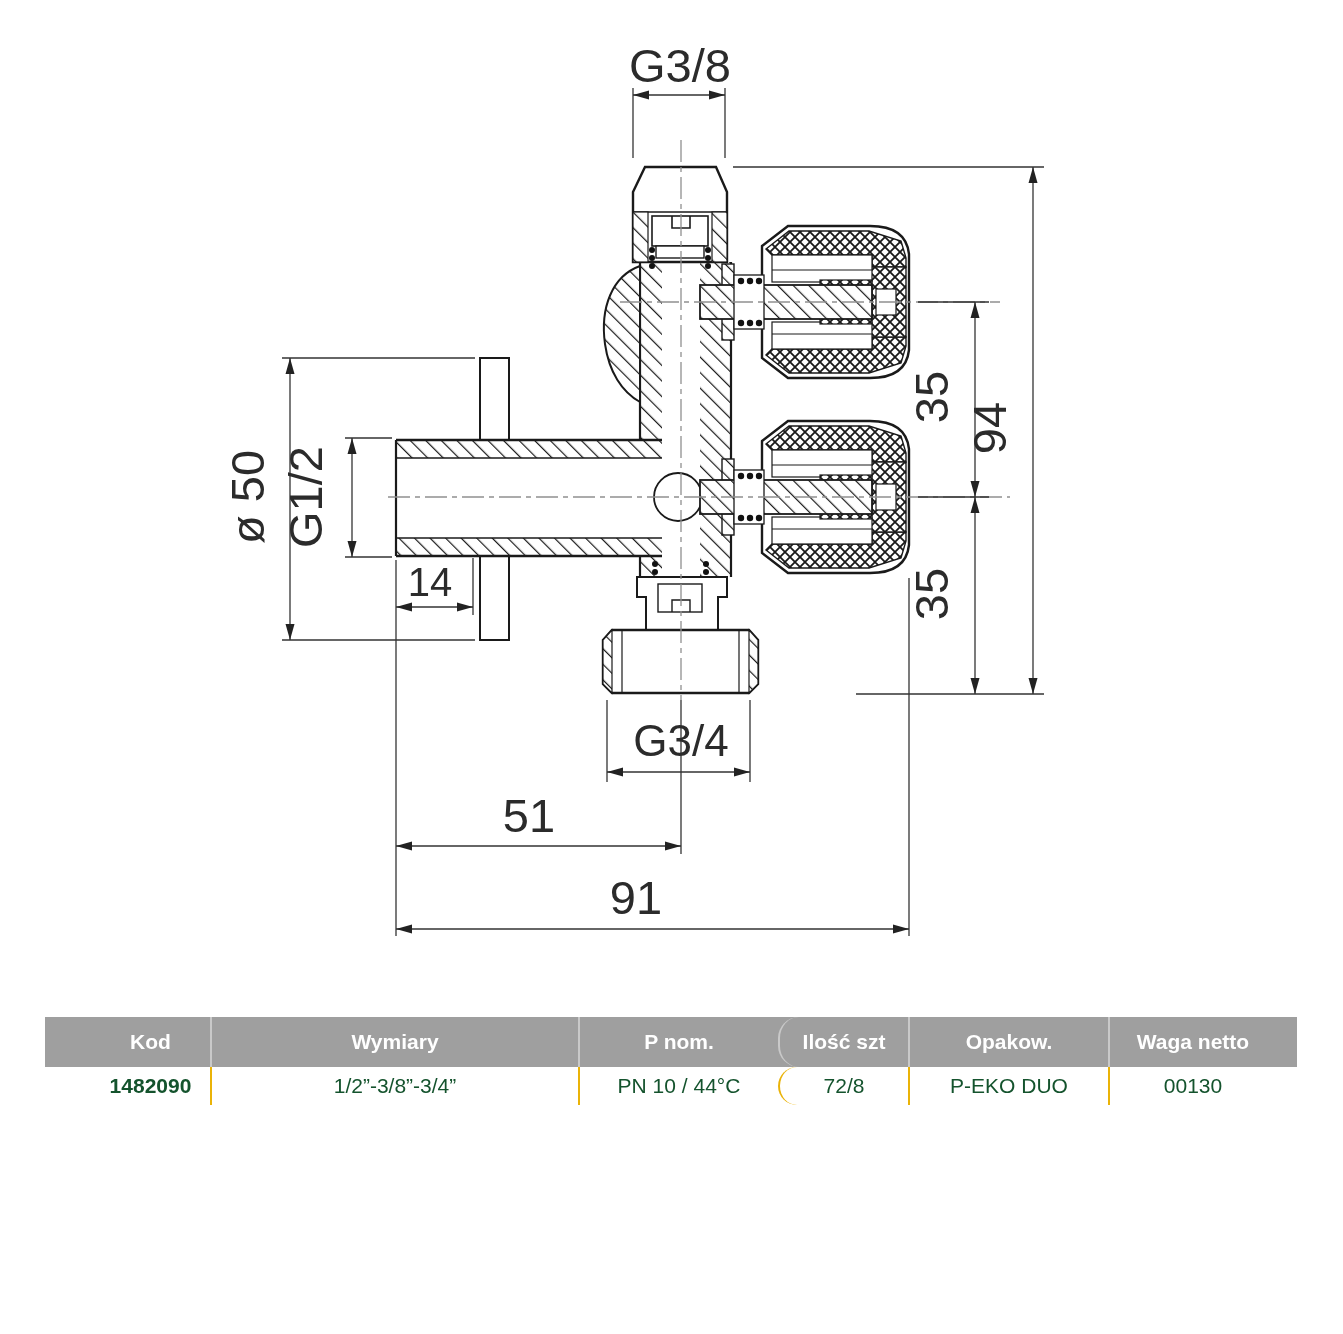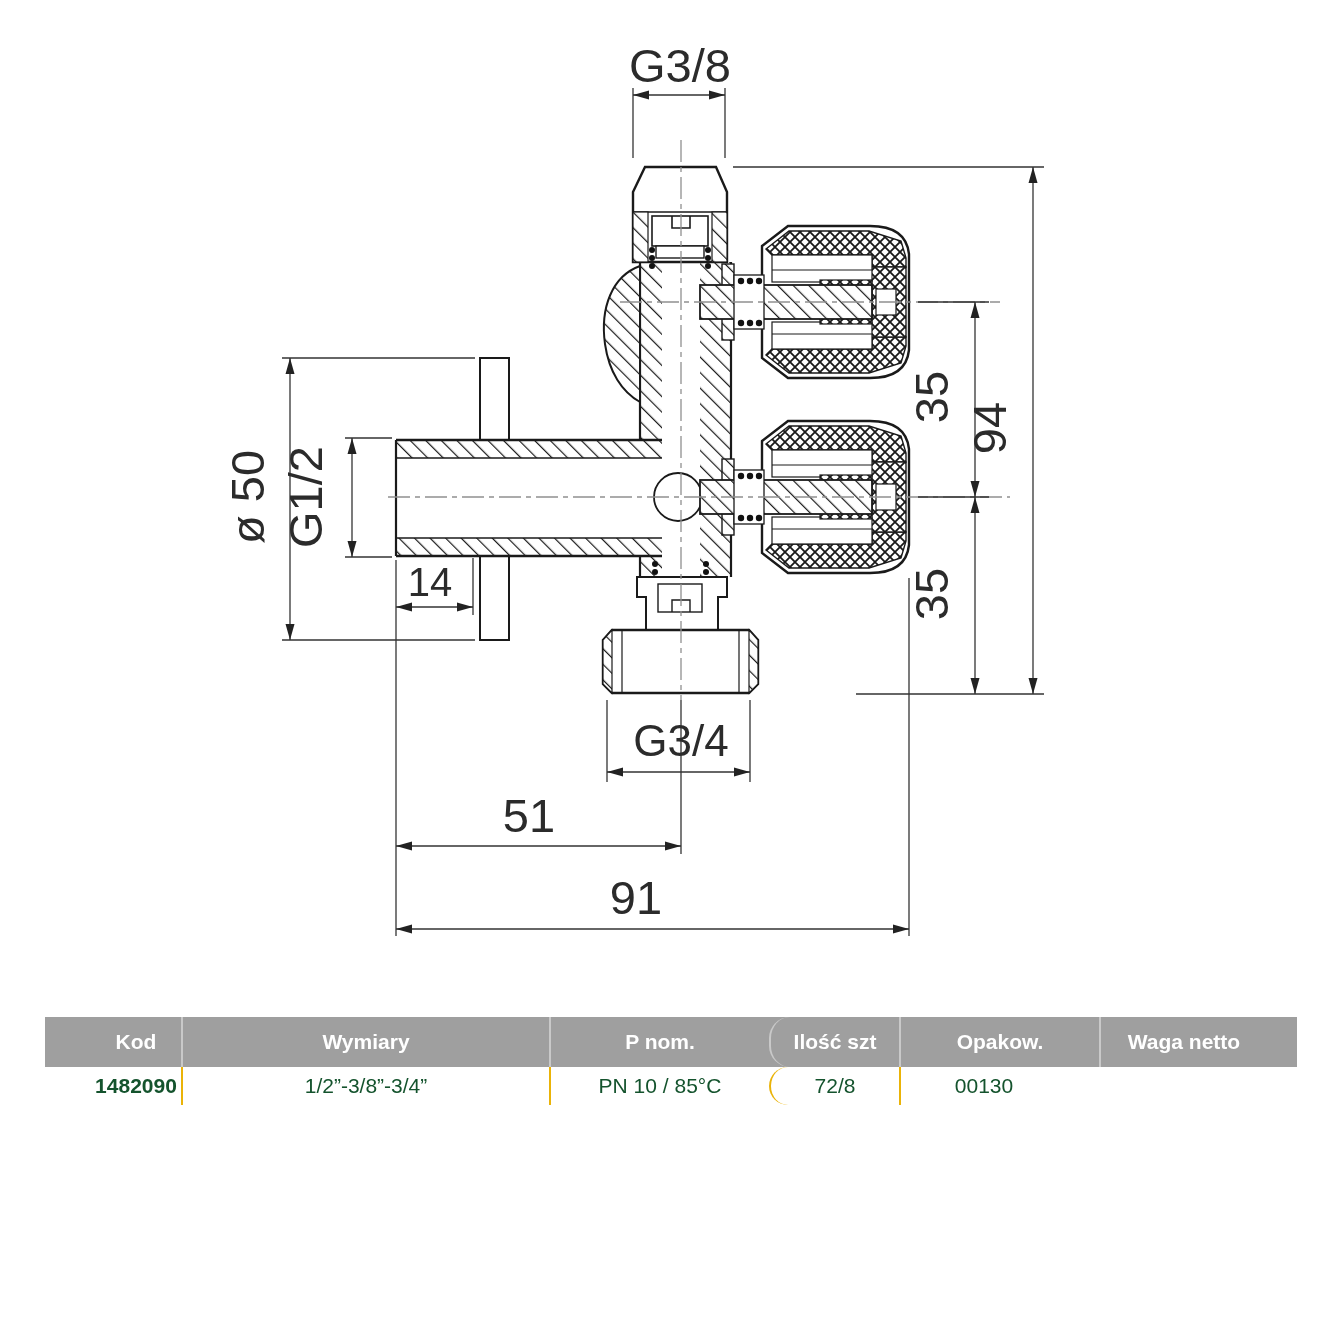--- a/index.html
+++ b/index.html
@@ -10,21 +10,21 @@
   
   .spec-table{position:absolute;left:45px;top:1017px;width:1252px;}
   .trow{display:flex;width:100%;}
   .thead{height:50px;background:#9f9f9f;}
   .tbody{height:38px;background:#fff;}
   .tcell{display:flex;align-items:center;justify-content:center;
          font-size:21px;color:#14532d;box-sizing:border-box;}
   .thead .tcell{color:#ffffff;font-weight:700;border-left:2px solid #c9c9c9;}
   .tbody .tcell{border-left:2px solid #eab308;}
   .thead .tcell:first-child,.tbody .tcell:first-child{border-left:none;}
-  .c0{width:136px;padding-left:46px;}.c1{width:368px;}.c2{width:220px;}
+  .c0{width:165px;padding-left:46px;}.c1{width:368px;}.c2{width:200px;}
   .c3{width:130px;border-radius:21px;}.c4{width:200px;}.c5{width:168px;}
   .bold{font-weight:700;}
 </style>
 </head>
 <body>
 
 <div class="page">
 
 <svg class="drawing-svg" width="1343" height="1000" viewBox="0 0 1343 1000">
   <defs>
@@ -194,19 +194,20 @@
     <div class="tcell c0">Kod</div>
     <div class="tcell c1">Wymiary</div>
     <div class="tcell c2">P nom.</div>
     <div class="tcell c3">Ilość szt</div>
     <div class="tcell c4">Opakow.</div>
     <div class="tcell c5">Waga netto</div>
   </div>
   <div class="trow tbody">
     <div class="tcell c0 bold">1482090</div>
     <div class="tcell c1">1/2”-3/8”-3/4”</div>
-    <div class="tcell c2">PN 10 / 85°C</div>
+    <div class="tcell c2">PN 10 / 44°C</div>
     <div class="tcell c3">72/8</div>
+    <div class="tcell c4">P-EKO DUO</div>
     <div class="tcell c5">00130</div>
   </div>
 </div>
 
 </div>
 
 </body></html>

